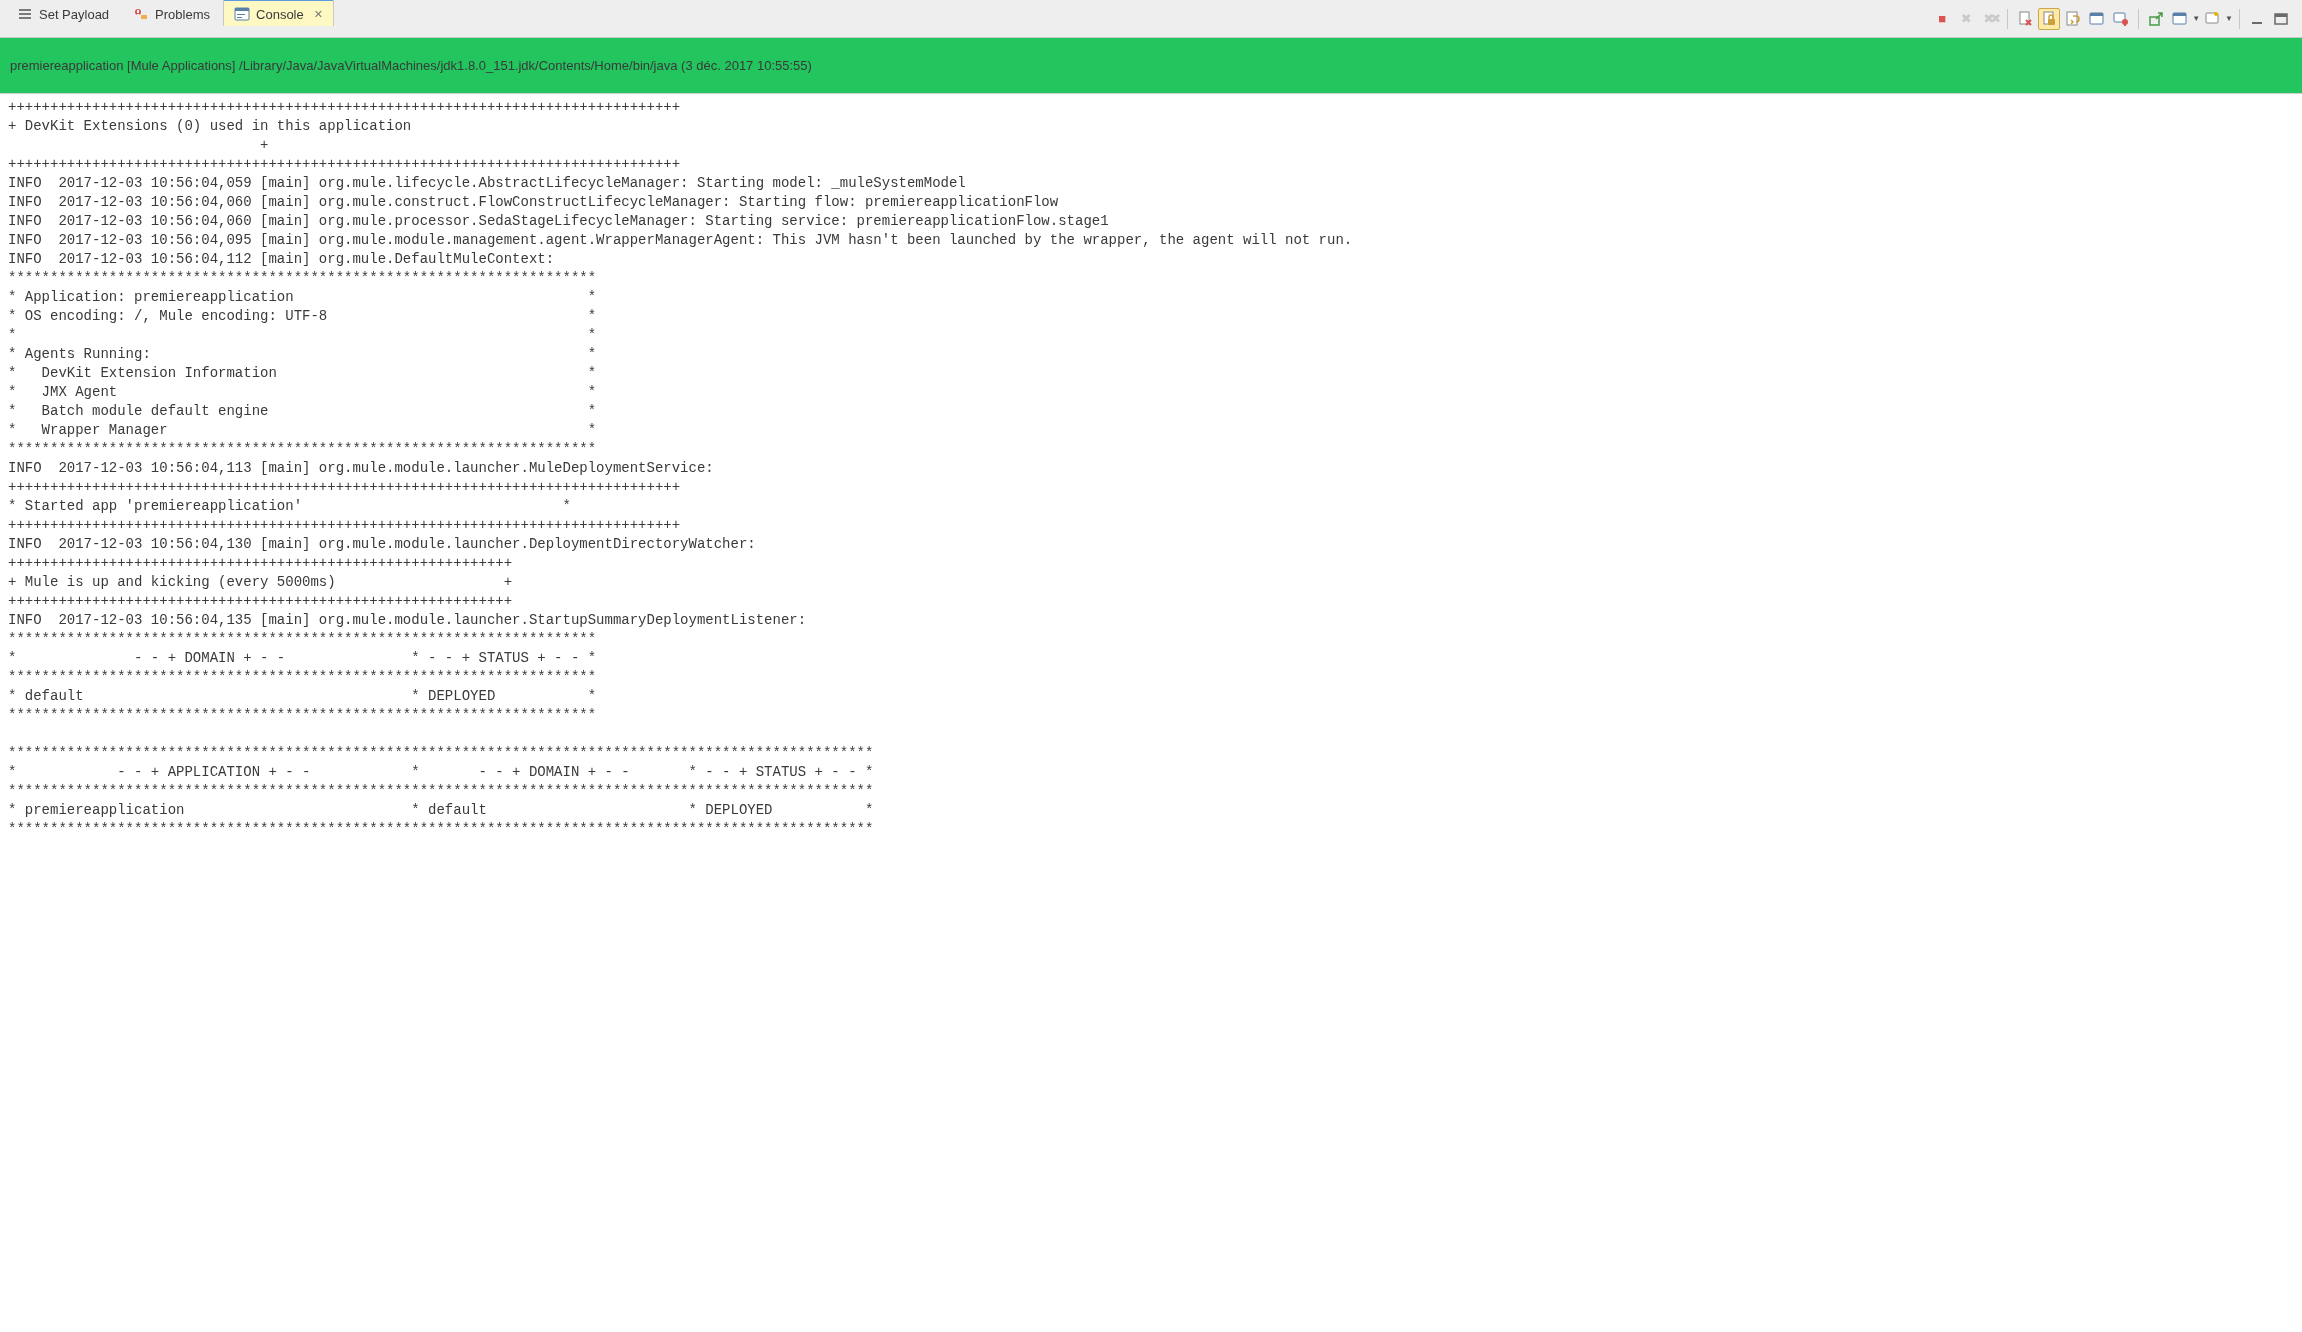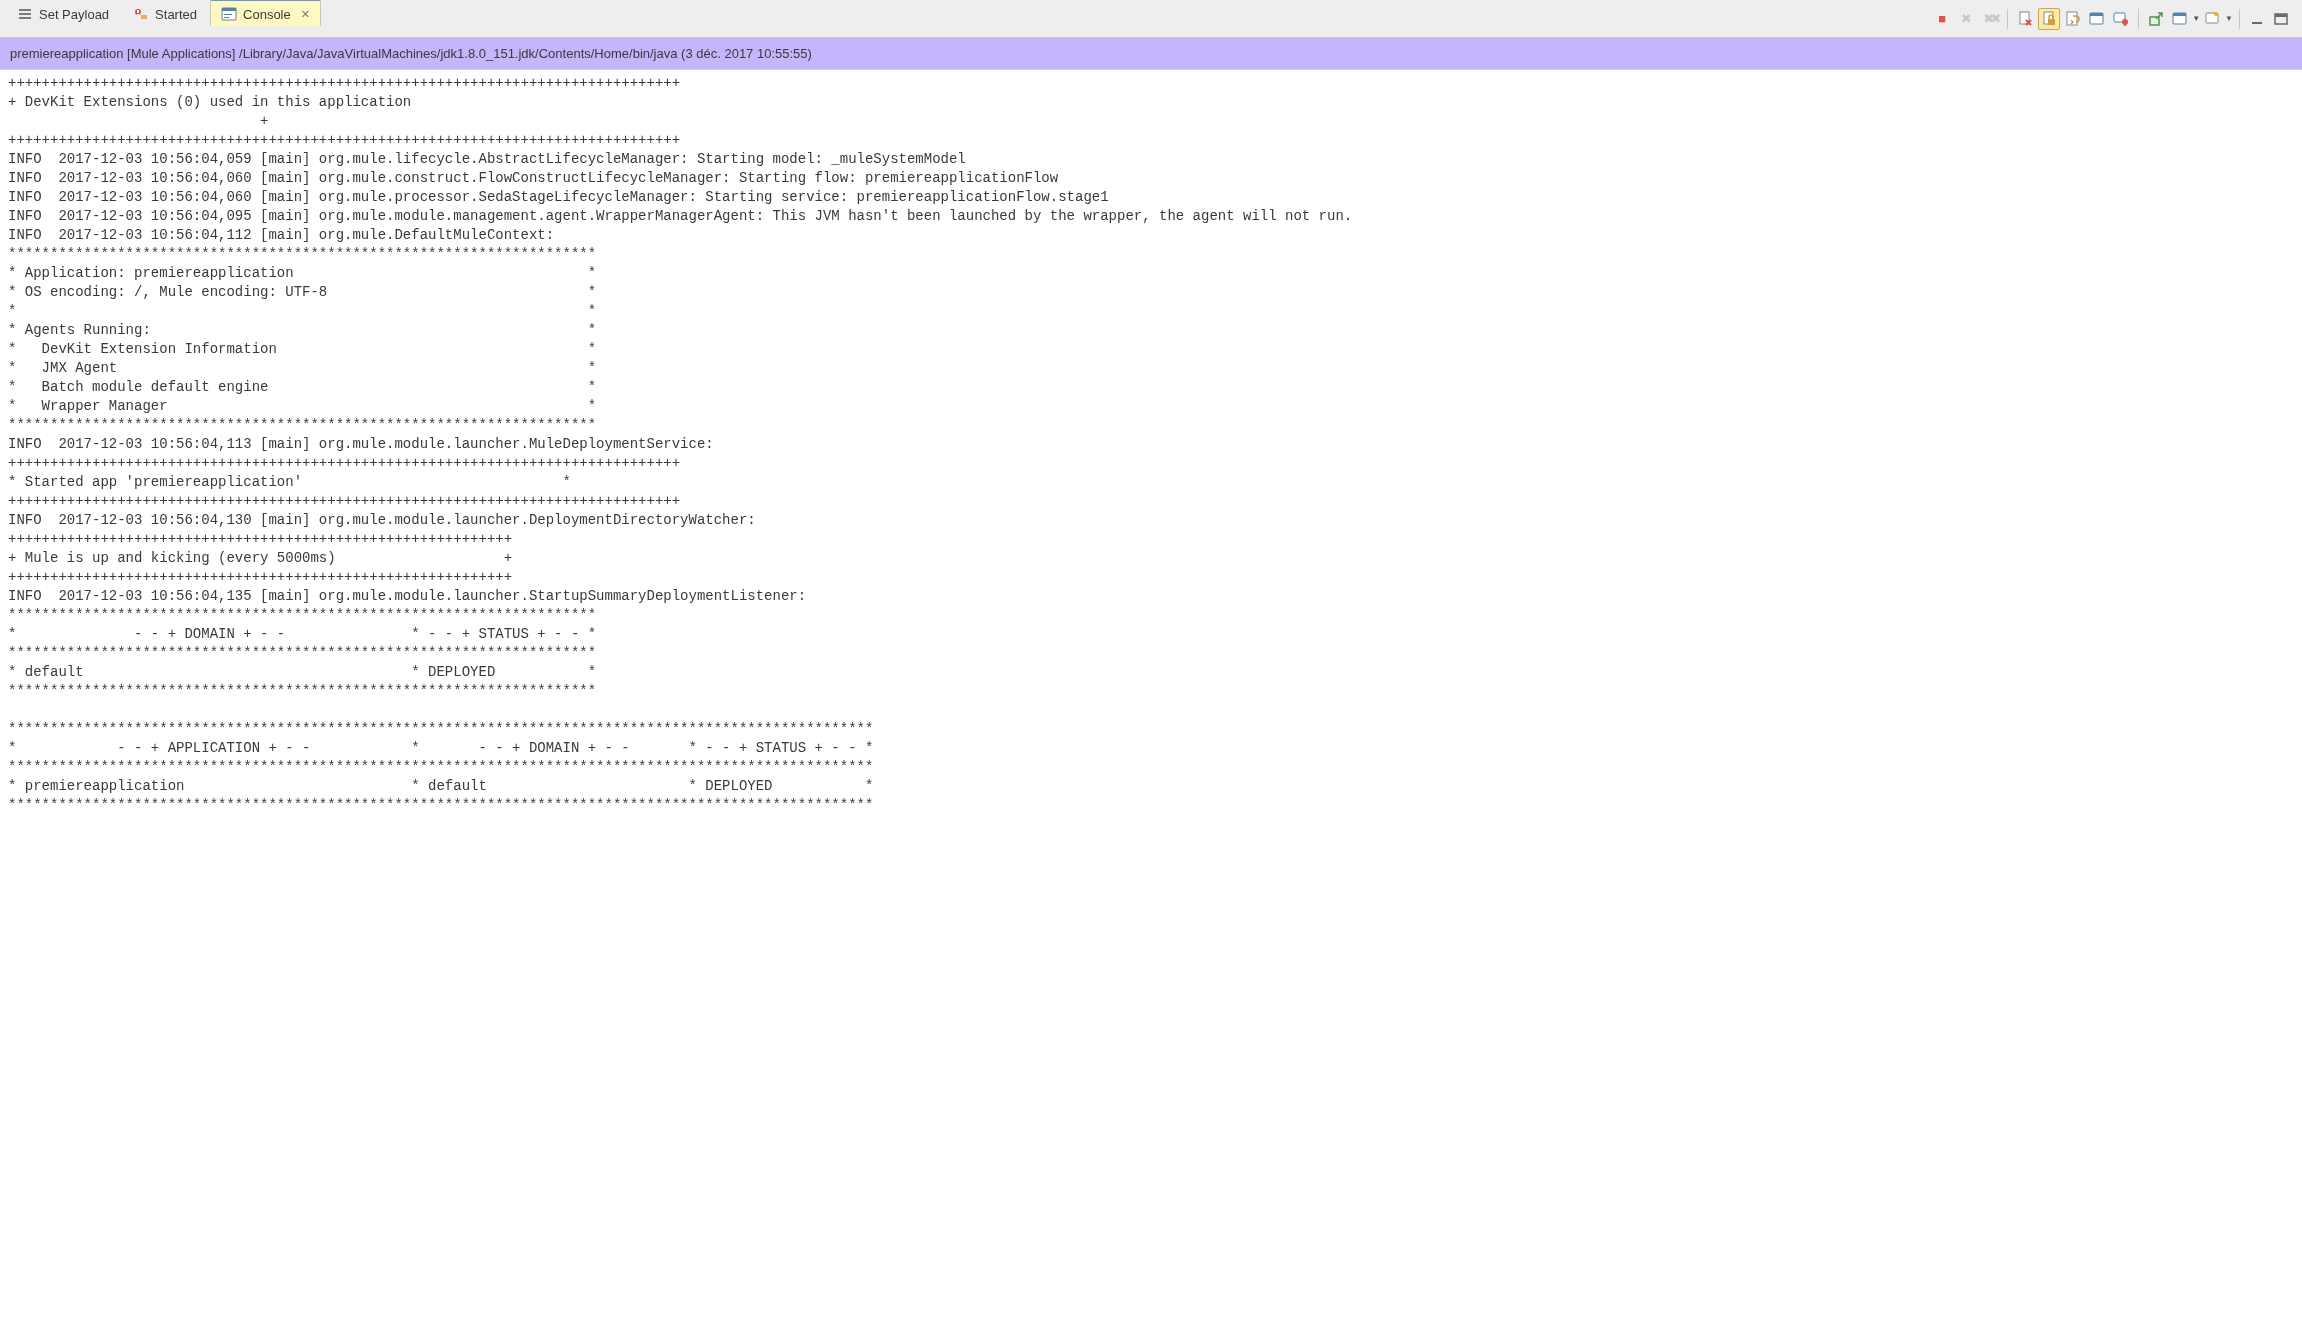--- a/index.html
+++ b/index.html
@@ -10,21 +10,21 @@
   .tab.active { background: #fef9c3; border-color: #c7c7c7; border-top: 3px solid #5e9adf; border-radius: 2px 2px 0 0; }
   .tab .close { margin-left: 4px; color: #777; font-size: 11px; }
   .spacer { flex: 1; }
   .toolbar-icons { display: flex; align-items: center; gap: 2px; padding-right: 4px; }
   .tb-btn { width: 22px; height: 22px; display: flex; align-items: center; justify-content: center; border: 1px solid transparent; border-radius: 2px; cursor: pointer; font-size: 13px; }
   .tb-btn.pressed { background: #ffe9a6; border-color: #c9a94a; }
   .tb-btn.disabled { opacity: 0.35; cursor: default; }
   .tb-sep { width: 1px; height: 20px; background: #c7c7c7; margin: 0 4px; }
   .tb-drop { display: flex; align-items: center; }
   .tb-caret { font-size: 8px; color: #555; margin-left: 1px; }
-  .status-line { padding: 8px 10px; background: #c4b5fd; border-bottom: 1px solid #d0d0d0; color: #3a3a3a; }
+  .status-line { padding: 20px 10px; background: #22c55e; border-bottom: 1px solid #d0d0d0; color: #3a3a3a; }
   .console { padding: 4px 8px 30px; font-family: Menlo, Monaco, "Courier New", monospace; font-size: 14px; line-height: 19px; white-space: pre; overflow: auto; color: #3a3a3a; }
   svg.ico { width: 16px; height: 16px; }
 </style>
 </head>
 <body>
 
 <div class="toolbar">
   <div class="tabs">
     <div class="tab">
       <svg class="ico" viewBox="0 0 16 16">
@@ -34,21 +34,21 @@
         </svg>
       <span>Set Payload</span>
     </div>
     <div class="tab">
       <svg class="ico" viewBox="0 0 16 16">
           <circle cx="5" cy="6" r="3" fill="#d9534f"></circle>
           <rect x="4" y="4" width="2" height="3" fill="#fff"></rect>
           <rect x="4" y="8" width="2" height="1" fill="#fff"></rect>
           <rect x="8" y="9" width="6" height="4" fill="#f0ad4e"></rect>
         </svg>
-      <span>Started</span>
+      <span>Problems</span>
     </div>
     <div class="tab active">
       <svg class="ico" viewBox="0 0 16 16">
           <rect x="1" y="2" width="14" height="12" rx="1" fill="#fff" stroke="#5a7fa8" stroke-width="1"></rect>
           <rect x="1" y="2" width="14" height="3" fill="#5a7fa8"></rect>
           <rect x="3" y="8" width="8" height="1" fill="#5a7fa8"></rect>
           <rect x="3" y="11" width="5" height="1" fill="#5a7fa8"></rect>
         </svg>
       <span>Console</span>
       <span class="close">✕</span>

